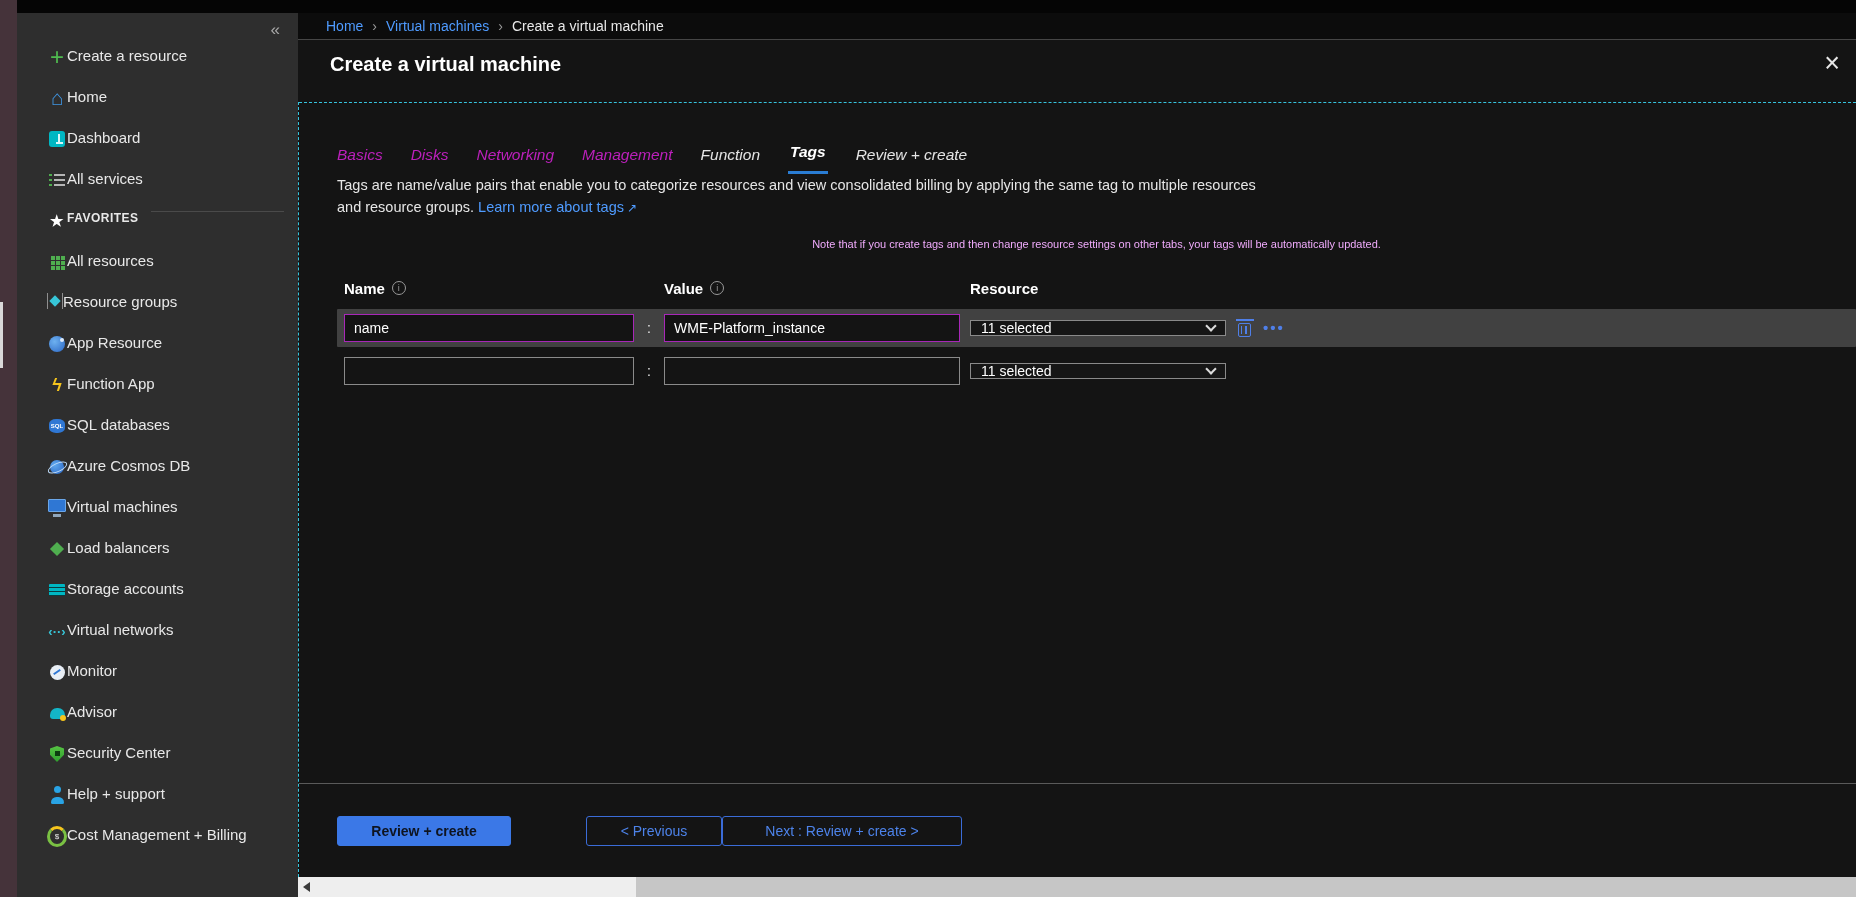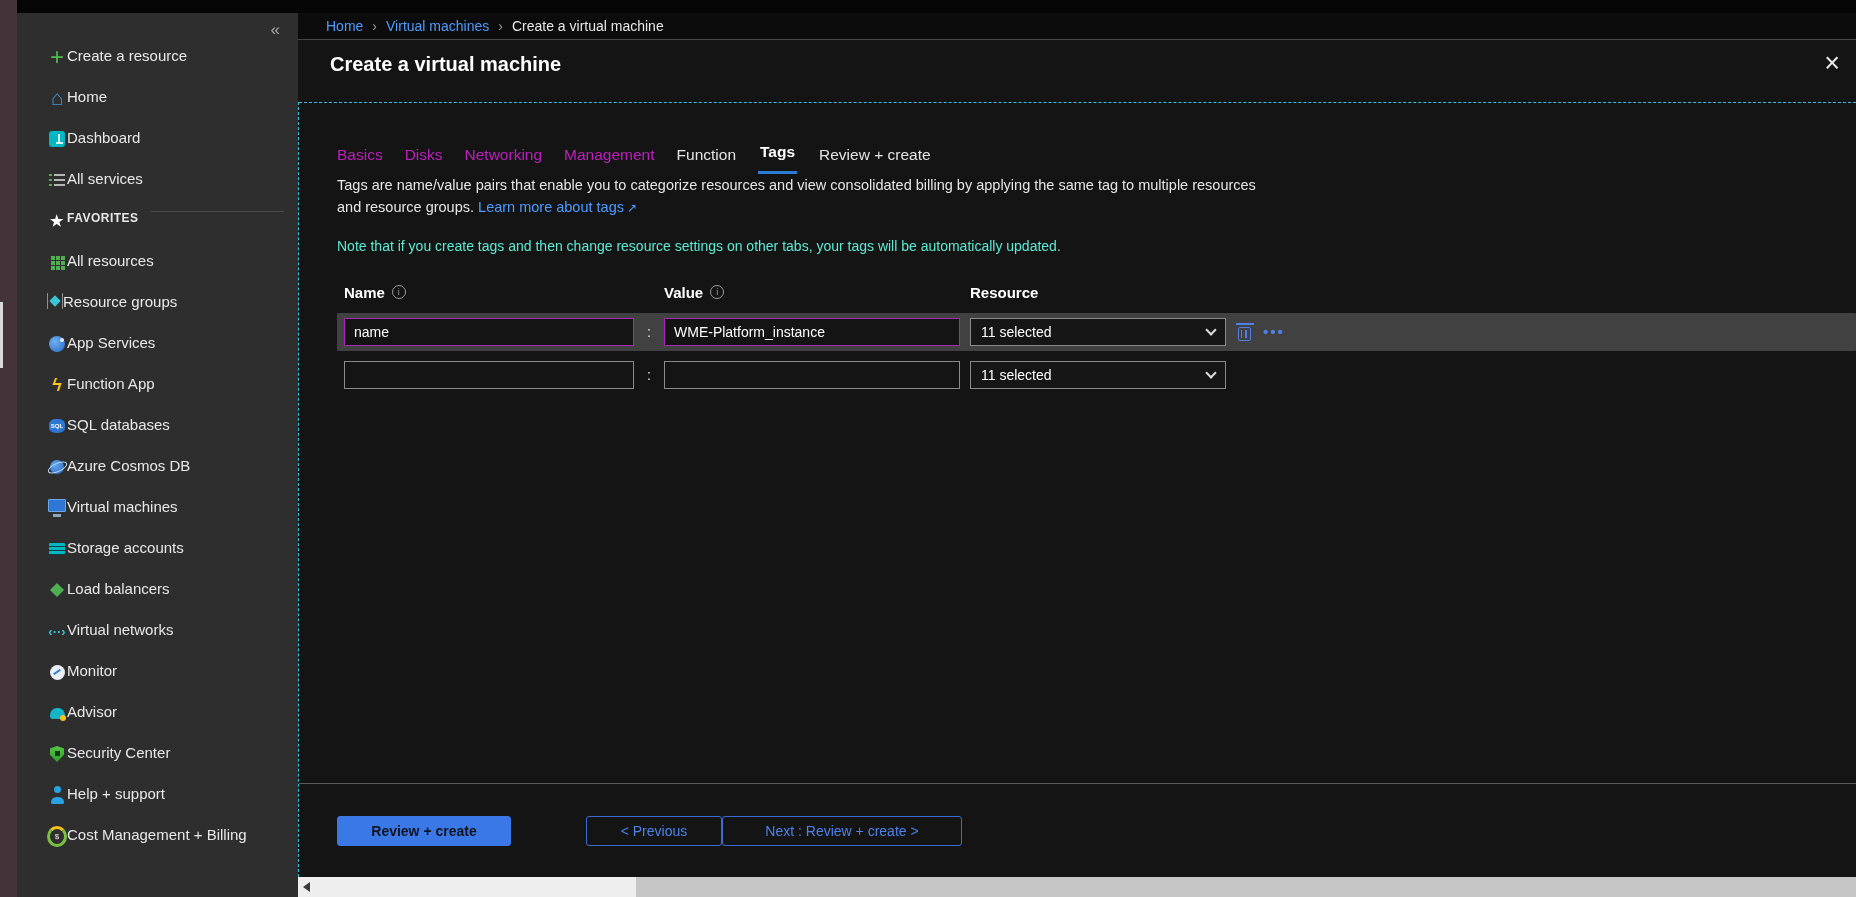--- a/index.html
+++ b/index.html
@@ -83,46 +83,46 @@
 
   .blade-header { height:50px; border-top:1px solid #464646; display:flex; align-items:center;
       padding-left:32px; position:relative; flex:none; }
   .page-title { color:#ffffff; font-size:20px; font-weight:bold; }
   .close-btn { position:absolute; right:16px; top:10px; color:#e8e8e8; font-size:27px;
       font-weight:300; cursor:pointer; line-height:1; }
 
   .blade-body { flex:1; margin-top:13px; border-left:1px dashed #36c4de; display:flex; flex-direction:column; min-height:0; }
   .content { flex:1; border-top:1px dashed #36c4de; padding:40px 0 0 38px; overflow:hidden; }
 
-  .tabs { display:flex; gap:22px; font-size:15.5px; align-items:flex-end; }
+  .tabs { display:flex; gap:28px; font-size:15.5px; align-items:flex-end;font-style:italic; }
   .tab { color:#e4e4e4; padding-bottom:10px; cursor:pointer; }
   .tab--done { color:#bc20bc; }
   .tab--active { color:#ffffff; font-weight:bold; border-bottom:3px solid #2a7dd4; padding-left:2px; padding-right:2px; }
 
   .intro { max-width:940px; color:#e6e6e6; font-size:14.5px; line-height:1.55; }
   .link { color:#4f9bff; cursor:pointer; }
   .ext-icon { display:inline-block; color:#4f9bff; font-size:12px; margin-left:3px; }
-  .note { margin-top:19px; color:#5eead4; font-size:14px; }
+  .note { margin-top:19px; color:#f0abfc; font-size:11px;text-align:center; }
 
   .tags-table { margin-top:30px; }
   .tgrid { display:grid; grid-template-columns:290px 30px 296px 10px 256px 70px; align-items:center; }
   .thead { padding-left:7px; margin-bottom:12px; }
   .th { color:#ffffff; font-size:15px; font-weight:bold; display:flex; align-items:center; gap:7px; }
   .info-icon { width:14px; height:14px; border:1px solid #9a9a9a; border-radius:50%; color:#9a9a9a;
       font-size:9px; display:inline-flex; align-items:center; justify-content:center; font-weight:normal; }
   .info-icon::before { content:"i"; }
 
   .trow { padding:5px 7px; border-radius:1px; }
   .trow--active { background:#414141; }
   .trow + .trow { margin-top:5px; }
   .tag-input { width:100%; height:28px; background:#141414; border:1px solid #8a8a8a; color:#ffffff;
       font-size:14px; padding:0 9px; font-family:"Liberation Sans", sans-serif; outline:none; }
   .tag-input--modified { border:1.5px solid #a827b8; }
   .colon { color:#e8e8e8; text-align:center; font-size:14px; }
-  .dropdown { height:28px; background:#161616; border:1px solid #8a8a8a; color:#ffffff; font-size:14px;
+  .dropdown { height:16px; background:#161616; border:1px solid #8a8a8a; color:#ffffff; font-size:14px;
       display:flex; align-items:center; justify-content:space-between; padding:0 10px; cursor:pointer; }
   .chev { width:8px; height:8px; border-right:2px solid #dcdcdc; border-bottom:2px solid #dcdcdc;
       transform:rotate(45deg); margin-top:-4px; flex:none; }
   .row-actions { display:flex; align-items:center; gap:12px; padding-left:12px; }
   .trash-icon { width:13px; height:14px; border:1.5px solid #4f7fe8; border-radius:2px; position:relative;
       margin-top:4px; cursor:pointer; }
   .trash-icon::before { content:""; position:absolute; top:-5px; left:-3.5px; right:-3.5px; height:2px; background:#4f7fe8; }
   .trash-icon::after { content:""; position:absolute; left:2px; right:2px; top:2px; bottom:2px;
       background:repeating-linear-gradient(90deg,#4f7fe8 0 1.5px,transparent 1.5px 4.2px); }
   .dots-icon { color:#4f7fe8; font-weight:bold; letter-spacing:2px; font-size:15px; cursor:pointer; }
@@ -179,45 +179,45 @@
       <div class="nav-item">
         <span class="icon ic-grid"></span>
         <span>All resources</span>
       </div>
       <div class="nav-item">
         <span class="icon ic-rg"></span>
         <span>Resource groups</span>
       </div>
       <div class="nav-item">
         <span class="icon ic-appsvc"></span>
-        <span>App Services</span>
+        <span>App Resource</span>
       </div>
       <div class="nav-item">
         <span class="icon ic-func"></span>
         <span>Function App</span>
       </div>
       <div class="nav-item">
         <span class="icon ic-sql"></span>
         <span>SQL databases</span>
       </div>
       <div class="nav-item">
         <span class="icon ic-cosmos"></span>
         <span>Azure Cosmos DB</span>
       </div>
       <div class="nav-item">
         <span class="icon ic-vm"></span>
         <span>Virtual machines</span>
       </div>
       <div class="nav-item">
+        <span class="icon ic-lb"></span>
+        <span>Load balancers</span>
+      </div>
+      <div class="nav-item">
         <span class="icon ic-storage"></span>
         <span>Storage accounts</span>
-      </div>
-      <div class="nav-item">
-        <span class="icon ic-lb"></span>
-        <span>Load balancers</span>
       </div>
       <div class="nav-item">
         <span class="icon ic-vnet"></span>
         <span>Virtual networks</span>
       </div>
       <div class="nav-item">
         <span class="icon ic-monitor"></span>
         <span>Monitor</span>
       </div>
       <div class="nav-item">

